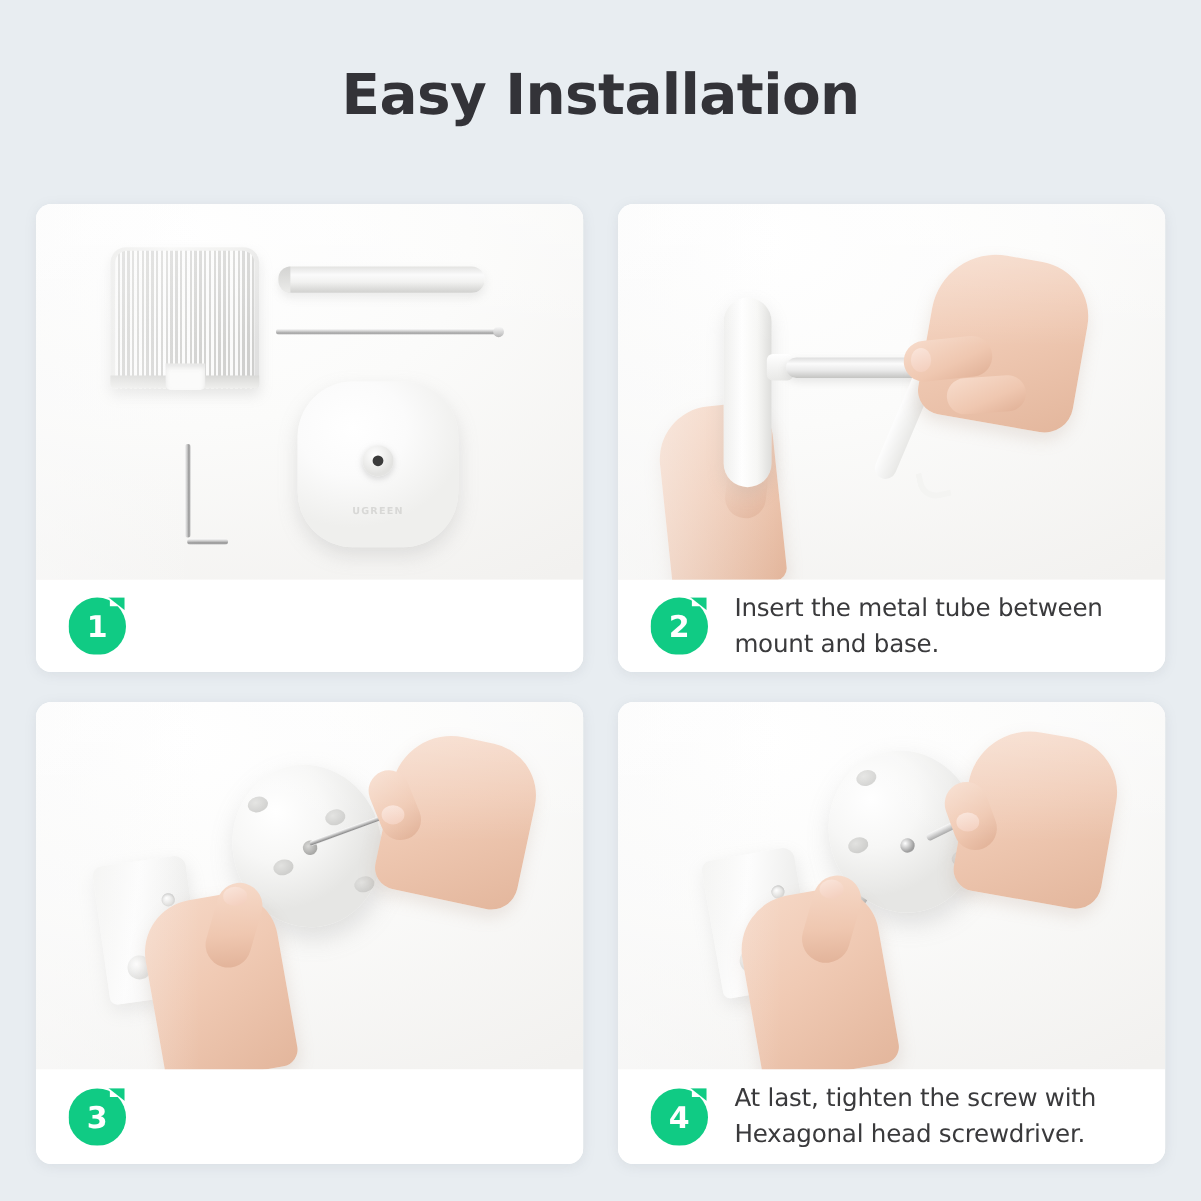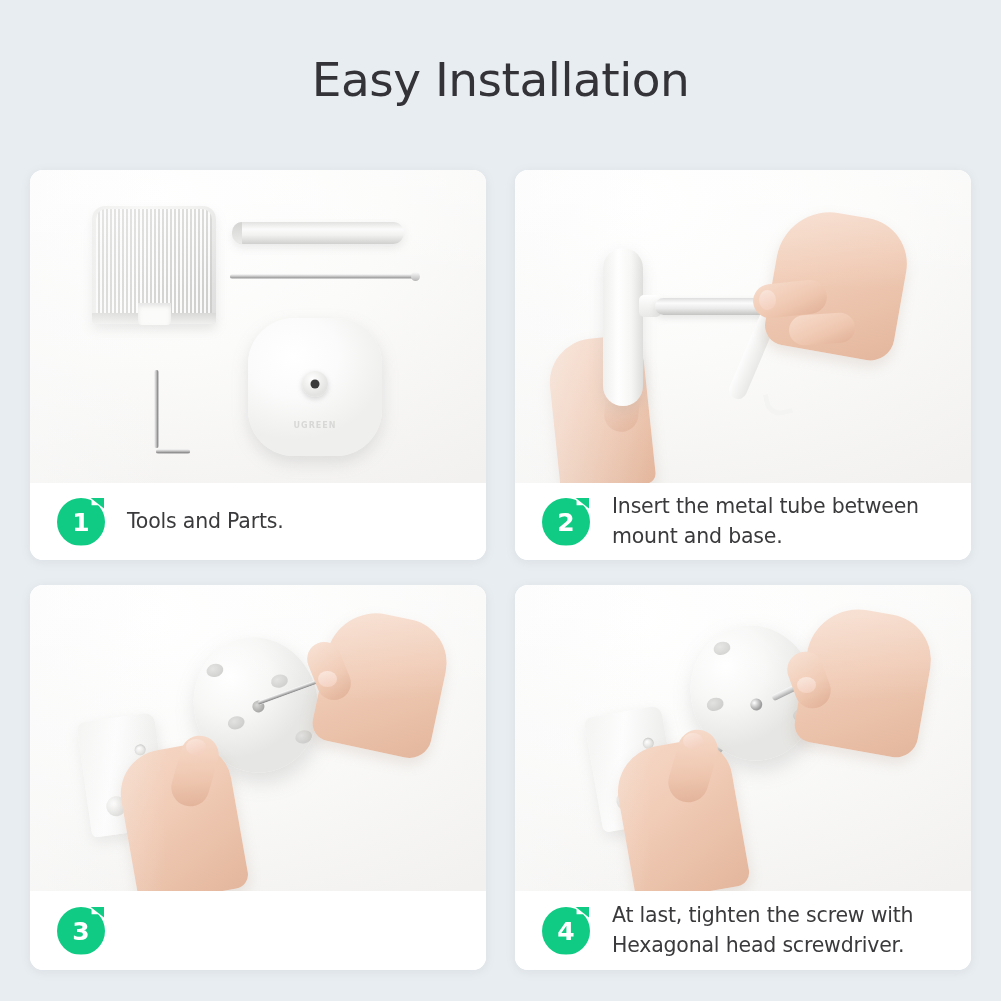--- a/index.html
+++ b/index.html
@@ -15,21 +15,21 @@
   }
 
   
   .page-title {
     position: absolute;
     top: 52px;
     left: 0;
     width: 1001px;
     text-align: center;
     font-size: 47px;
-    font-weight: normal;
+    font-weight: bold;
     letter-spacing: -0.5px;
     color: #333338;
     font-family: "DejaVu Sans", sans-serif;
   }
 
   
   .grid {
     position: absolute;
     top: 170px;
     left: 30px;
@@ -405,21 +405,20 @@
       </div>
 
     </div>
 
     <div class="caption">
       <div class="badge">
         <div class="disc"></div>
         <div class="tail"></div>
         <div class="num">1</div>
       </div>
-      <div class="caption-text">Tools and Parts.</div>
     </div>
   </div>
 
   <div class="card r1">
     <div class="photo">
 
       <div class="hand" style="left:38px; top:168px; width:96px; height:150px; border-radius:44px 30px 10px 10px; transform:rotate(-6deg);"></div>
       <div class="finger" style="left:92px; top:176px; width:34px; height:86px; transform:rotate(6deg);"></div>
       <div class="nail" style="left:99px; top:182px; width:20px; height:16px;"></div>
 

